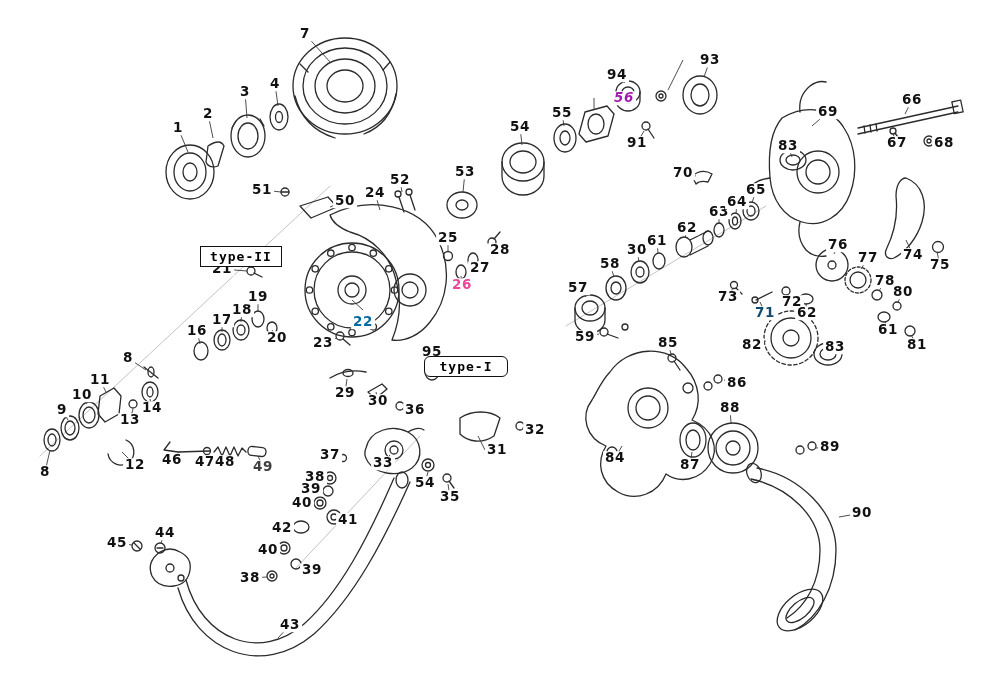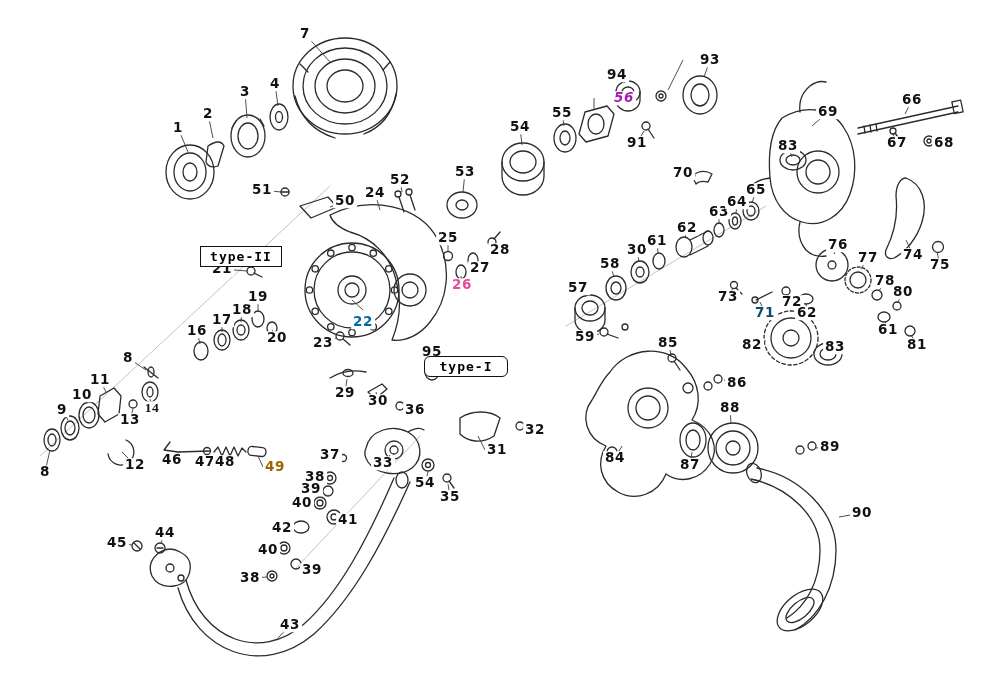--- a/index.html
+++ b/index.html
@@ -426,21 +426,21 @@
     <div class="part-label" style="left: 208px; top: 114px; color: rgb(17, 17, 17);">2</div>
     <div class="part-label" style="left: 245px; top: 92px; color: rgb(17, 17, 17);">3</div>
     <div class="part-label" style="left: 275px; top: 84px; color: rgb(17, 17, 17);">4</div>
     <div class="part-label" style="left: 305px; top: 34px; color: rgb(17, 17, 17);">7</div>
     <div class="part-label" style="left: 45px; top: 472px; color: rgb(17, 17, 17);">8</div>
     <div class="part-label" style="left: 62px; top: 410px; color: rgb(17, 17, 17);">9</div>
     <div class="part-label" style="left: 82px; top: 395px; color: rgb(17, 17, 17);">10</div>
     <div class="part-label" style="left: 100px; top: 380px; color: rgb(17, 17, 17);">11</div>
     <div class="part-label" style="left: 135px; top: 465px; color: rgb(17, 17, 17);">12</div>
     <div class="part-label" style="left: 130px; top: 420px; color: rgb(17, 17, 17);">13</div>
-    <div class="part-label" style="left: 152px; top: 408px; color: rgb(17, 17, 17); font-family: Liberation Serif, serif;">14</div>
+    <div class="part-label" style="left: 152px; top: 408px; color: rgb(17, 17, 17);">14</div>
     <div class="part-label" style="left: 128px; top: 358px; color: rgb(17, 17, 17);">8</div>
     <div class="part-label" style="left: 197px; top: 331px; color: rgb(17, 17, 17);">16</div>
     <div class="part-label" style="left: 222px; top: 320px; color: rgb(17, 17, 17);">17</div>
     <div class="part-label" style="left: 242px; top: 310px; color: rgb(17, 17, 17);">18</div>
     <div class="part-label" style="left: 258px; top: 297px; color: rgb(17, 17, 17);">19</div>
     <div class="part-label" style="left: 277px; top: 338px; color: rgb(17, 17, 17);">20</div>
     <div class="part-label" style="left: 222px; top: 269px; color: rgb(17, 17, 17);">21</div>
     <div class="part-label" style="left: 363px; top: 322px; color: #0369a1;">22</div>
     <div class="part-label" style="left: 323px; top: 343px; color: rgb(17, 17, 17);">23</div>
     <div class="part-label" style="left: 375px; top: 193px; color: rgb(17, 17, 17);">24</div>
@@ -464,21 +464,21 @@
     <div class="part-label" style="left: 282px; top: 528px; color: rgb(17, 17, 17);">42</div>
     <div class="part-label" style="left: 268px; top: 550px; color: rgb(17, 17, 17);">40</div>
     <div class="part-label" style="left: 312px; top: 570px; color: rgb(17, 17, 17);">39</div>
     <div class="part-label" style="left: 250px; top: 578px; color: rgb(17, 17, 17);">38</div>
     <div class="part-label" style="left: 290px; top: 625px; color: rgb(17, 17, 17);">43</div>
     <div class="part-label" style="left: 165px; top: 533px; color: rgb(17, 17, 17);">44</div>
     <div class="part-label" style="left: 117px; top: 543px; color: rgb(17, 17, 17);">45</div>
     <div class="part-label" style="left: 172px; top: 460px; color: rgb(17, 17, 17);">46</div>
     <div class="part-label" style="left: 205px; top: 462px; color: rgb(17, 17, 17);">47</div>
     <div class="part-label" style="left: 225px; top: 462px; color: rgb(17, 17, 17);">48</div>
-    <div class="part-label" style="left: 275px; top: 467px; color: #a16207;">49</div>
+    <div class="part-label" style="left: 263px; top: 467px; color: #404040;">49</div>
     <div class="part-label" style="left: 345px; top: 201px; color: rgb(17, 17, 17);">50</div>
     <div class="part-label" style="left: 262px; top: 190px; color: rgb(17, 17, 17);">51</div>
     <div class="part-label" style="left: 400px; top: 180px; color: rgb(17, 17, 17);">52</div>
     <div class="part-label" style="left: 465px; top: 172px; color: rgb(17, 17, 17);">53</div>
     <div class="part-label" style="left: 520px; top: 127px; color: rgb(17, 17, 17);">54</div>
     <div class="part-label" style="left: 562px; top: 113px; color: rgb(17, 17, 17);">55</div>
     <div class="part-label" style="left: 624px; top: 98px; color: #a21caf; font-style: italic;">56</div>
     <div class="part-label" style="left: 578px; top: 288px; color: rgb(17, 17, 17);">57</div>
     <div class="part-label" style="left: 610px; top: 264px; color: rgb(17, 17, 17);">58</div>
     <div class="part-label" style="left: 585px; top: 337px; color: rgb(17, 17, 17);">59</div>

